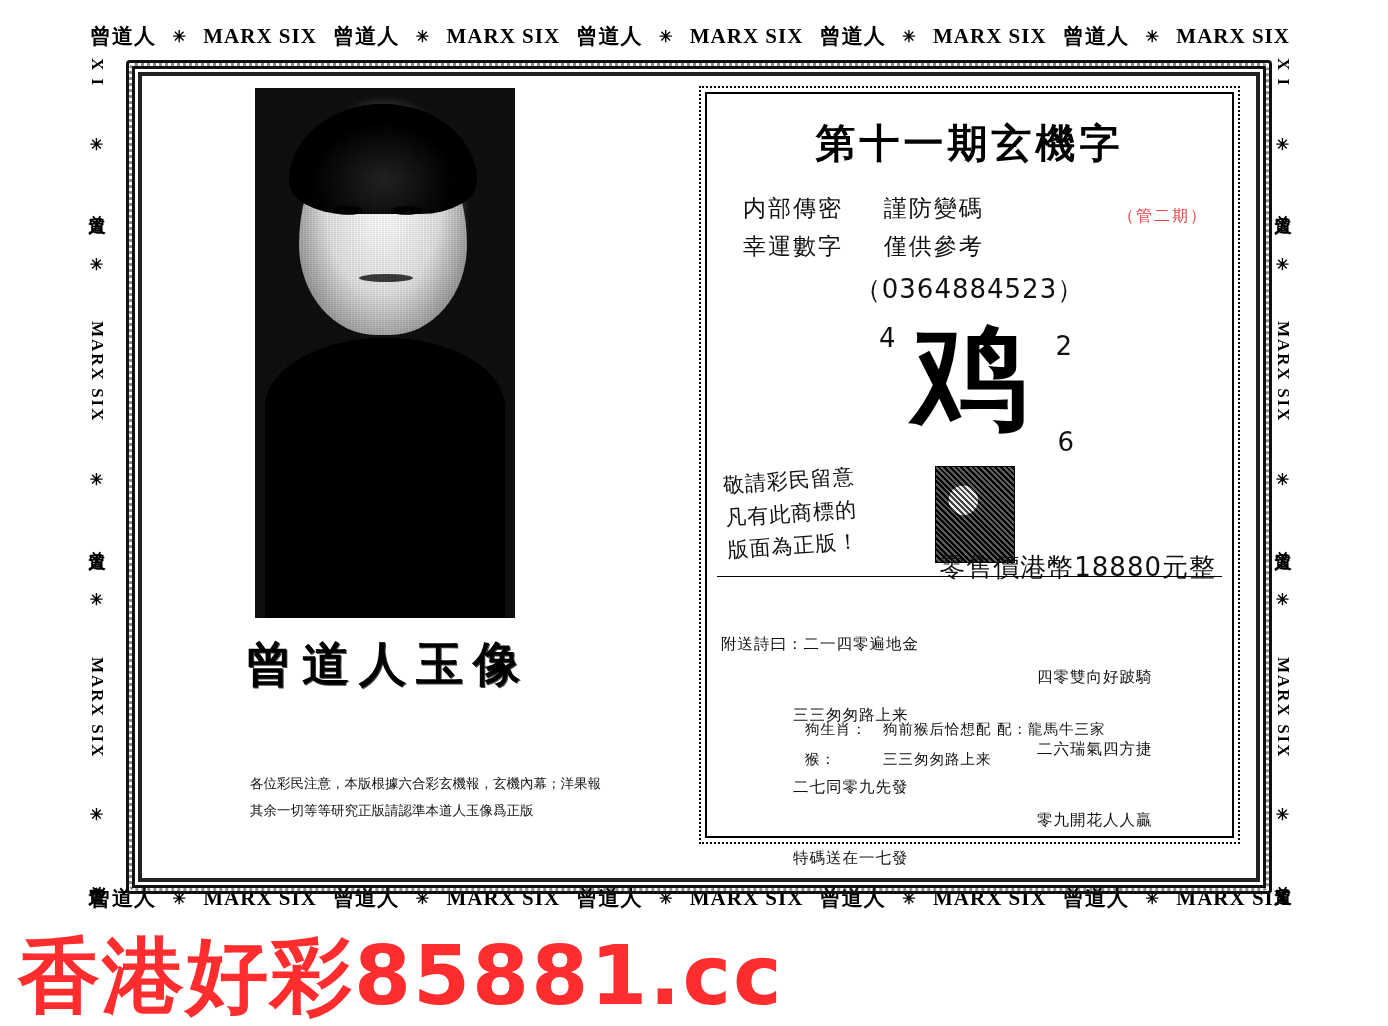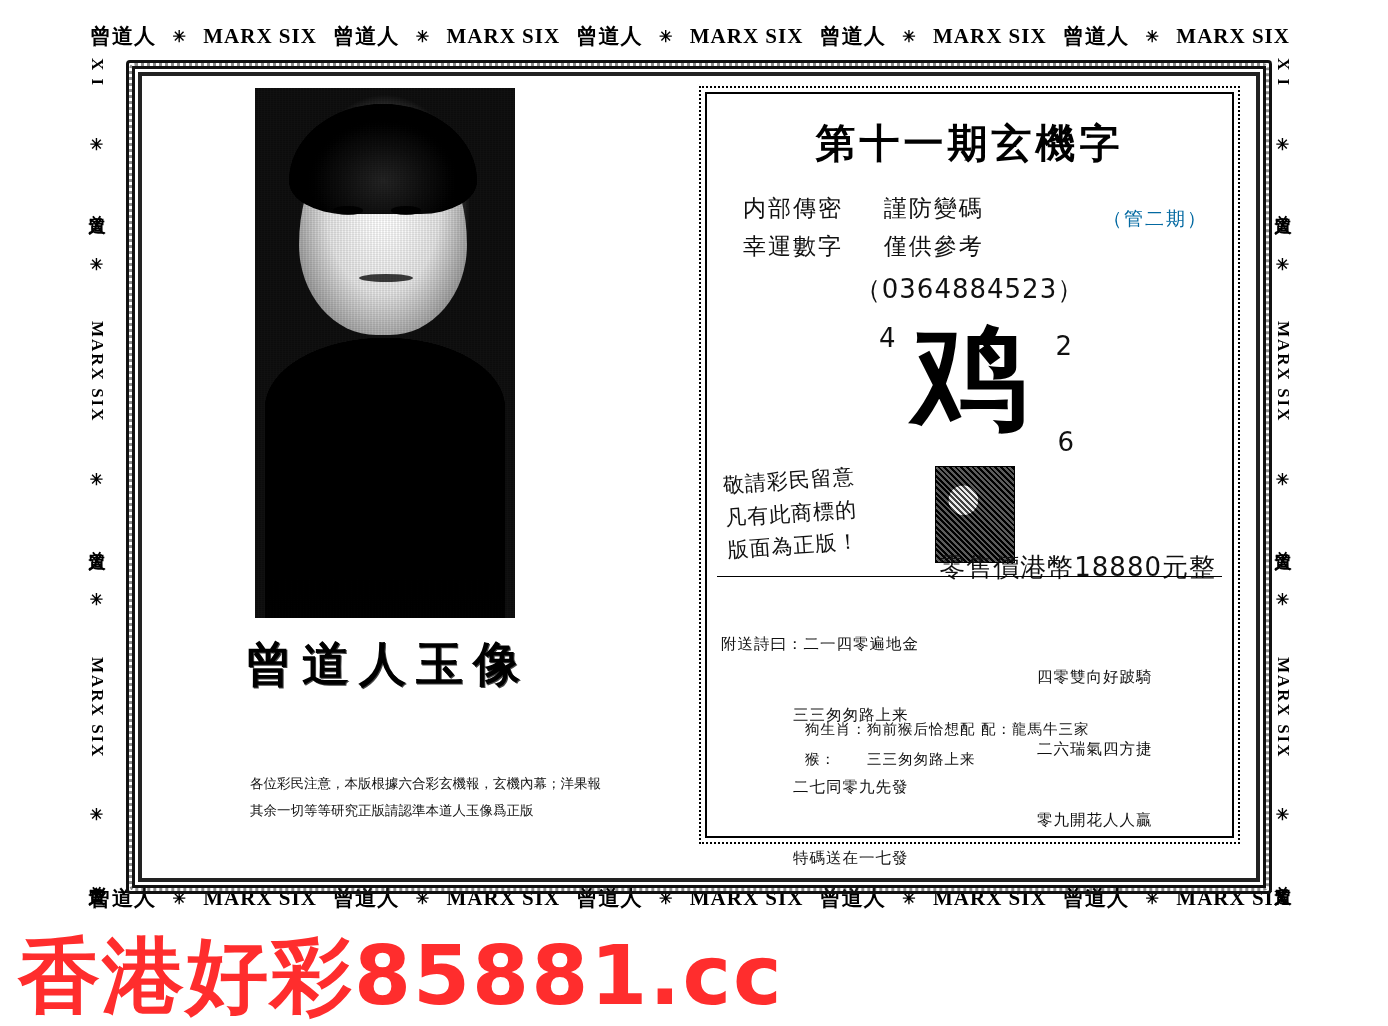--- a/index.html
+++ b/index.html
@@ -142,21 +142,21 @@
     font-size:40px;font-weight:bold;letter-spacing:4px;color:#000;
     font-family:"DejaVu Sans","Liberation Sans",sans-serif;
   }
   .slogan{
     position:absolute;left:36px;top:96px;
     font-size:23px;line-height:1.65;letter-spacing:2px;color:#111;
   }
   .slogan span.gap{display:inline-block;width:22px;}
   .issue-tag{
     position:absolute;right:24px;top:112px;
-    font-size:19px;letter-spacing:2px;color:#0369a1;
+    font-size:16px;letter-spacing:2px;color:#ef4444;
   }
   .code{
     position:absolute;left:0;top:178px;width:100%;
     text-align:center;font-size:26px;letter-spacing:1px;color:#111;
   }
   .bigchar-wrap{
     position:absolute;left:0;top:225px;width:100%;height:150px;
   }
   .bigchar{
     position:absolute;left:0;top:0;width:100%;
@@ -195,21 +195,21 @@
     position:absolute;left:14px;top:496px;width:500px;
     font-size:15.5px;line-height:2.15;color:#111;letter-spacing:1px;
   }
   .verse-row{display:flex;}
   .verse-left{width:260px;margin-top:38px;}
   .verse-right{width:230px;}
   .zodiac{
     position:absolute;left:98px;top:620px;width:420px;
     font-size:14.5px;line-height:2.1;color:#111;letter-spacing:1px;
   }
-  .zodiac-row{display:flex;}
+  .zodiac-row{display:flex;gap:16px;}
   .zodiac-key{width:62px;}
 
   
   .watermark{
     position:absolute;left:18px;bottom:-6px;
     font-size:82px;font-weight:bold;color:#ff2d2d;
     letter-spacing:2px;
     font-family:"DejaVu Sans","Liberation Sans",sans-serif;
     text-shadow:2px 2px 0 rgba(255,255,255,.6);
     white-space:nowrap;

